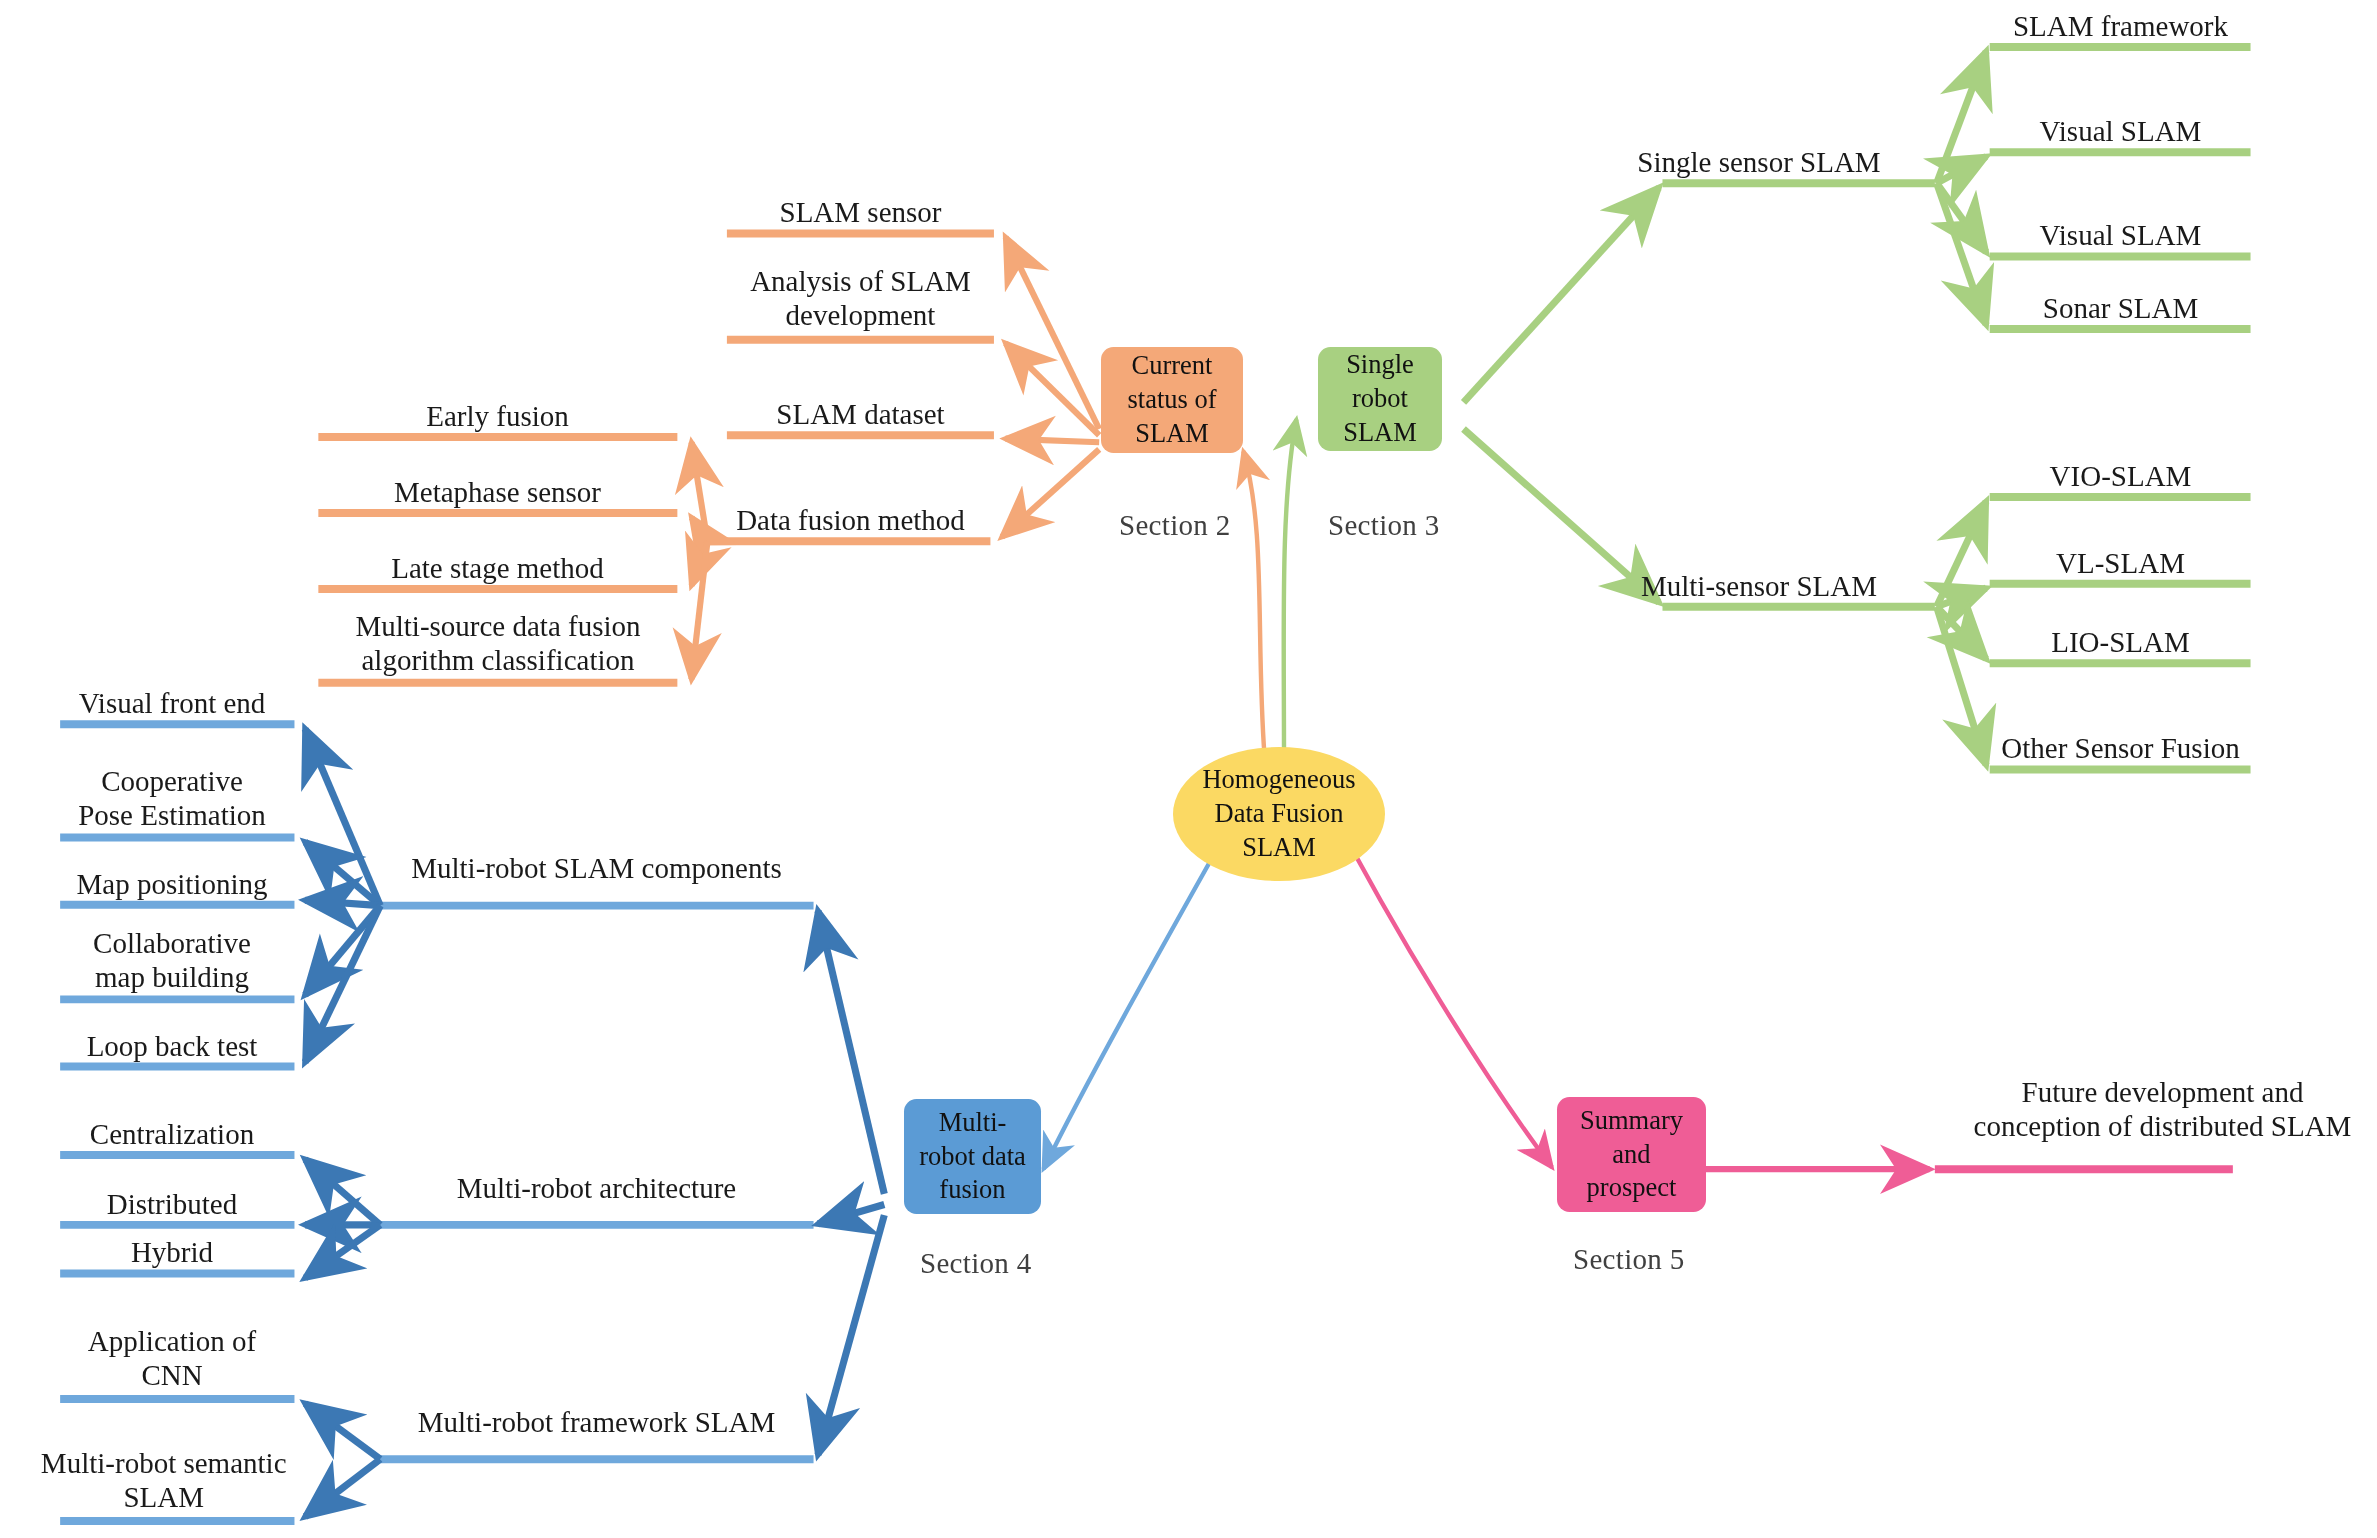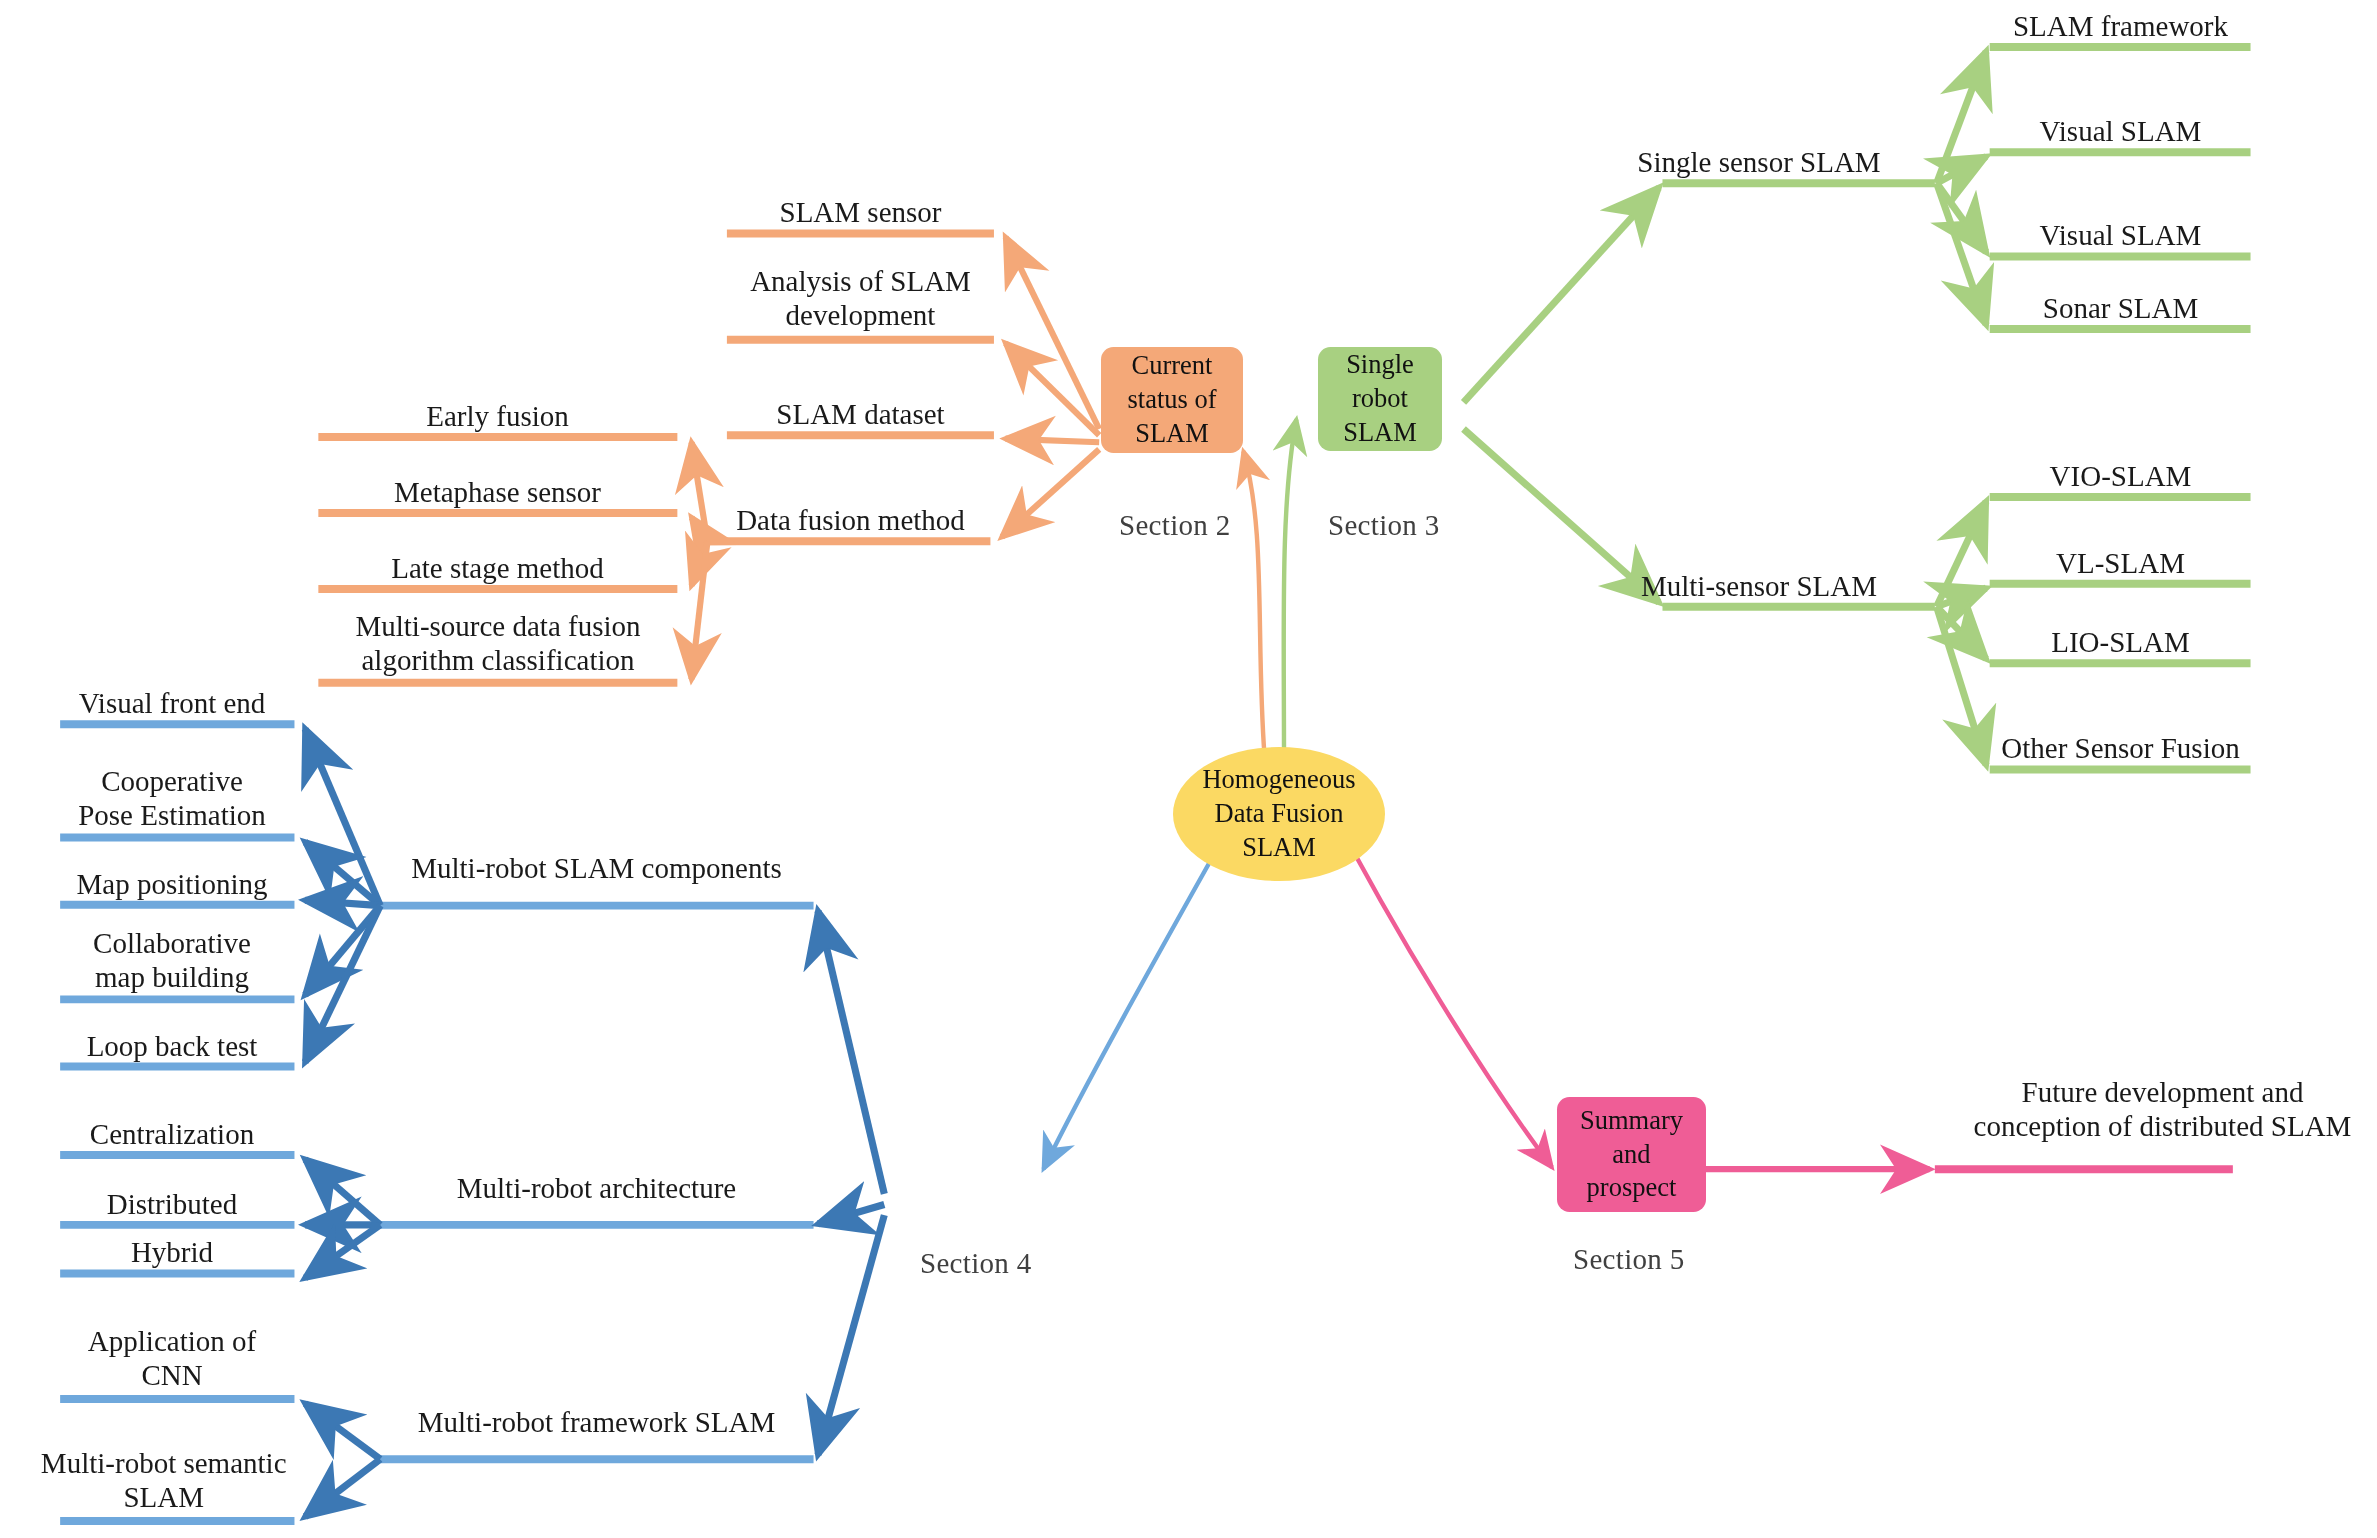--- a/index.html
+++ b/index.html
@@ -160,20 +160,23 @@
   <div class="leaf-label" style="left:1990px;top:9.7px;width:261px;font-size:29px;">SLAM framework</div>
   <div class="leaf-label" style="left:1990px;top:115px;width:261px;font-size:29px;">Visual SLAM</div>
   <div class="leaf-label" style="left:1990px;top:219px;width:261px;font-size:29px;">Visual SLAM</div>
   <div class="leaf-label" style="left:1990px;top:292px;width:261px;font-size:29px;">Sonar SLAM</div>
 
   <div class="leaf-label" style="left:1990px;top:460px;width:261px;font-size:29px;">VIO-SLAM</div>
   <div class="leaf-label" style="left:1990px;top:547px;width:261px;font-size:29px;">VL-SLAM</div>
   <div class="leaf-label" style="left:1990px;top:626px;width:261px;font-size:29px;">LIO-SLAM</div>
   <div class="leaf-label" style="left:1990px;top:732px;width:261px;font-size:29px;">Other Sensor Fusion</div>
 
+  <div class="node rect" style="left:904px;top:1099px;width:137px;height:115px;background:#5B9BD5;font-size:26.5px;">
+    <span>Multi-<br>robot data<br>fusion</span>
+  </div>
   <div class="section-tag" style="left:920px;top:1247px;">Section 4</div>
 
   <div class="leaf-label" style="left:380px;top:852px;width:433px;font-size:29px;">Multi-robot SLAM components</div>
   <div class="leaf-label" style="left:380px;top:1172px;width:433px;font-size:29px;">Multi-robot architecture</div>
   <div class="leaf-label" style="left:380px;top:1406px;width:433px;font-size:29px;">Multi-robot framework SLAM</div>
 
   <div class="leaf-label" style="left:49px;top:687px;width:246px;font-size:29px;">Visual front end</div>
   <div class="leaf-label" style="left:49px;top:765px;width:246px;font-size:29px;">Cooperative<br>Pose Estimation</div>
   <div class="leaf-label" style="left:49px;top:868px;width:246px;font-size:29px;">Map positioning</div>
   <div class="leaf-label" style="left:49px;top:927px;width:246px;font-size:29px;">Collaborative<br>map building</div>

